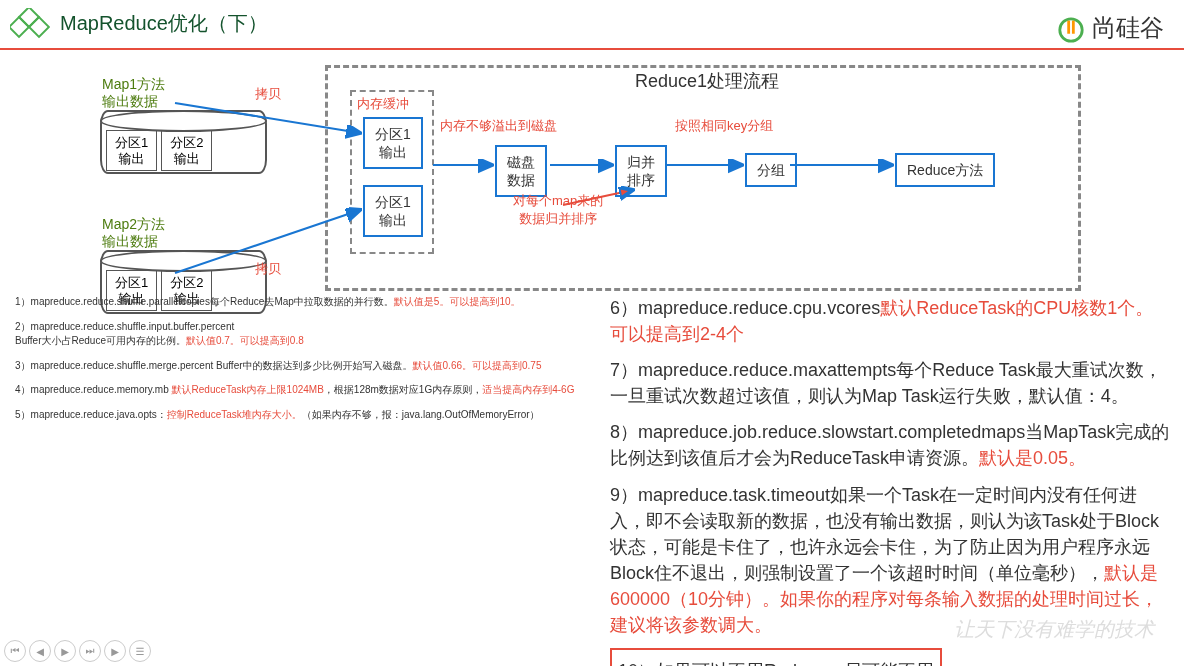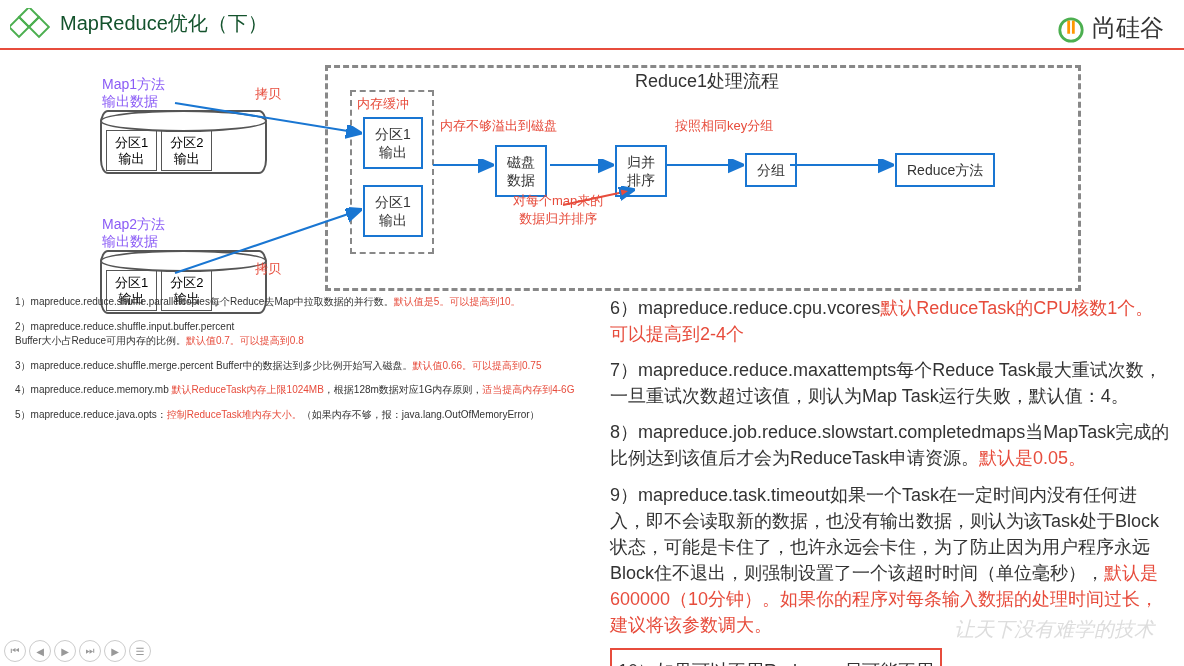--- a/index.html
+++ b/index.html
@@ -4,21 +4,21 @@
 <style>
 body{margin:0;font-family:"Microsoft YaHei",Arial,sans-serif;font-size:14px;background:#fff;width:1184px;height:666px;position:relative;overflow:hidden}
 .title{color:#14532d;font-size:20px;font-weight:400;position:absolute;top:10px;left:60px}
 .logo-icon{position:absolute;top:8px;left:10px;width:40px;height:40px}
 .brand{position:absolute;top:12px;right:20px;font-size:24px;color:#333;font-weight:400}
 .brand-icon{display:inline-block;width:28px;height:28px;vertical-align:middle}
 .titlebar{position:absolute;top:48px;left:0;right:0;height:2px;background:#e74c3c}
 .diagram{position:absolute;top:55px;left:15px;width:1060px;height:235px}
 .cylinder{position:absolute;border:2px solid #555;border-radius:8px/14px;background:#fff;padding:8px 4px 4px}
 .cyl-top{position:absolute;top:-2px;left:-2px;right:-2px;height:18px;border:2px solid #555;border-radius:50%/50%;background:#fff}
-.cyl-label{position:absolute;top:-36px;left:0;font-size:14px;color:#8b5cf6;line-height:1.2;white-space:nowrap}
+.cyl-label{position:absolute;top:-36px;left:0;font-size:14px;color:#4d7c0f;line-height:1.2;white-space:nowrap}
 .cell{display:inline-block;border:1px solid #555;padding:4px 8px;font-size:13px;margin-top:10px;background:#fff;line-height:1.2;text-align:center}
 .box{position:absolute;border:2px solid #1976d2;background:#fff;padding:6px 10px;font-size:14px;color:#333;text-align:center;line-height:1.3}
 .dashbox{position:absolute;border:3px dashed #888}
 .redtext{color:#e74c3c;font-size:13px;font-weight:500;position:absolute}
 .arrow{position:absolute;stroke:#1976d2;stroke-width:2;fill:none}
 .content{position:absolute;top:295px;left:15px;width:570px;font-size:10px;line-height:1.45}
 .content2{position:absolute;top:295px;left:610px;width:560px;font-size:18px;line-height:1.45}
 .para{margin-bottom:10px;color:#333}
 .red{color:#e74c3c}
 .box-red{border:2px solid #e74c3c;padding:8px 6px;display:inline-block}

